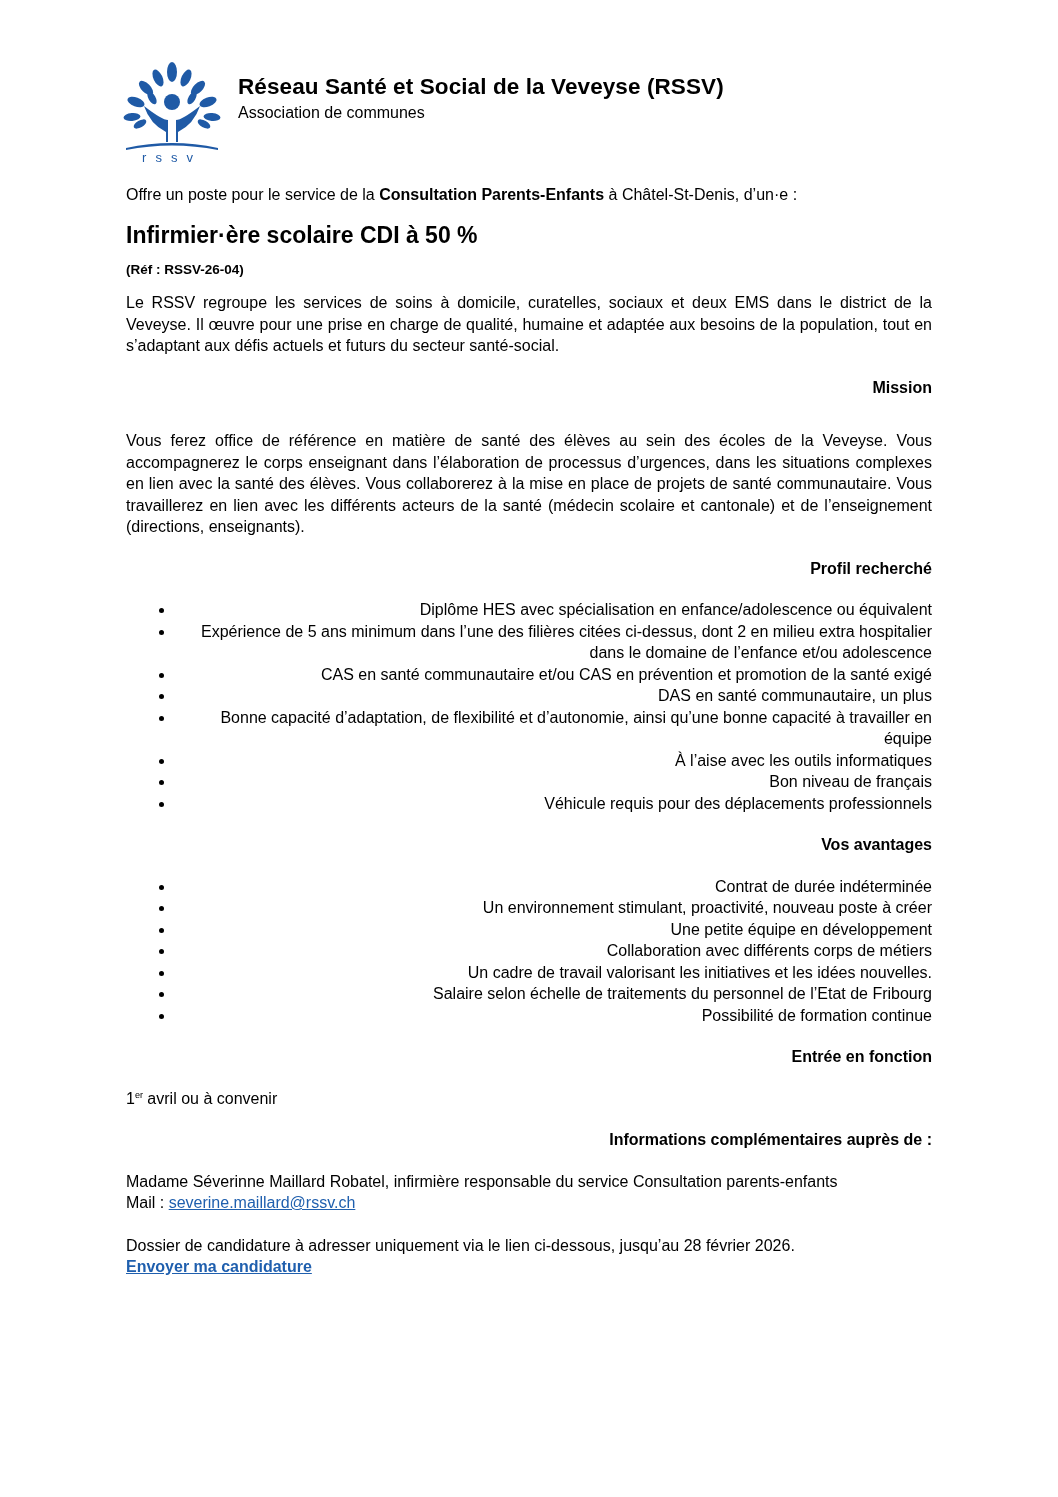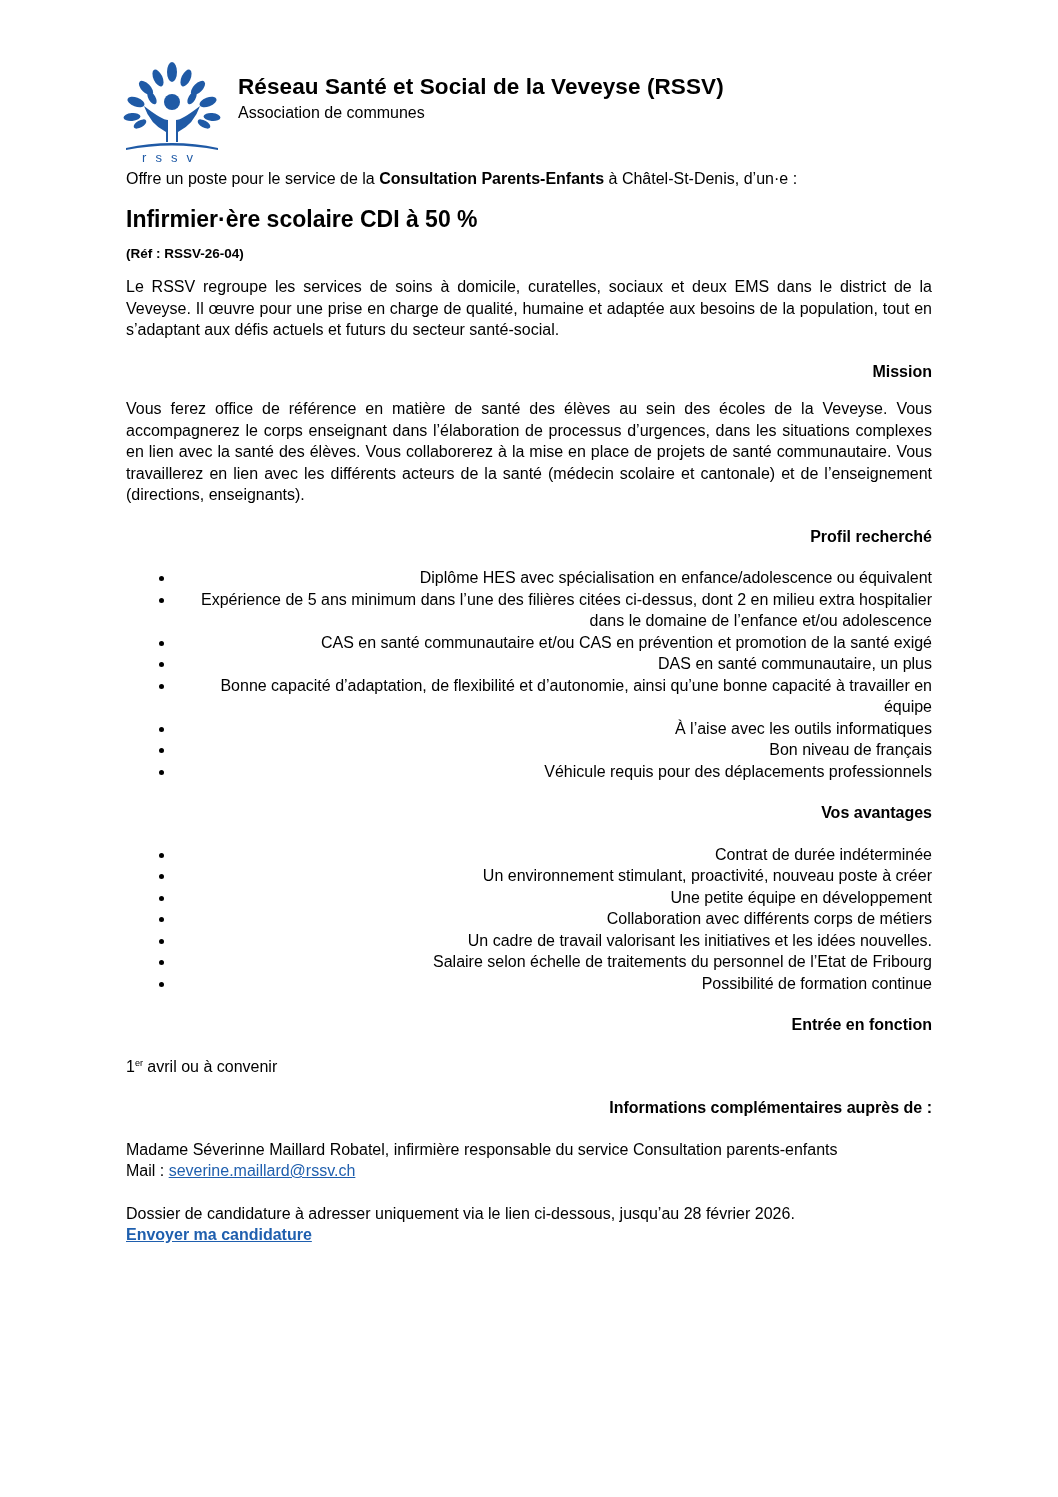--- a/index.html
+++ b/index.html
@@ -9,29 +9,29 @@
     }
     .page { position: absolute; left: 0; top: 0; width: 1058px; height: 1497px; }
 
     .logo { position: absolute; left: 122px; top: 62px; width: 100px; height: 102px; }
     .org-title {
       position: absolute; left: 238px; top: 74px;
       font-size: 22.5px; font-weight: bold; letter-spacing: 0.1px;
     }
     .org-sub { position: absolute; left: 238px; top: 104px; font-size: 16px; }
 
-    .content { position: absolute; left: 126px; top: 168px; width: 806px; font-size: 16px; line-height: 21.5px; }
+    .content { position: absolute; left: 126px; top: 184px; width: 806px; font-size: 16px; line-height: 21.5px; }
     .intro { margin: 0; }
     .intro b { font-weight: bold; }
     .job-title { margin: 14px 0 0 0; font-size: 23px; font-weight: bold; line-height: 30px; }
     .ref { margin: 9px 0 0 0; font-size: 13.5px; font-weight: bold; }
     .about { margin: 12px 0 0 0; text-align: justify; }
     .h { margin: 0; font-weight: bold; font-size: 16px; text-align: right; }
     .sec-mission { margin-top: 20px; }
-    .para { margin: 16px 0 0 0; text-align: justify; }
+    .para { margin: 32px 0 0 0; text-align: justify; }
     .sec { margin-top: 20px; }
     ul.bullets { list-style: none; margin: 20px 0 0 0; padding: 0; text-align: right; }
     ul.bullets li { position: relative; padding-left: 64px; }
     ul.bullets li::before {
       content: ""; position: absolute; left: 33px; top: 9px;
       width: 5px; height: 5px; border-radius: 50%; background: #000;
     }
     .plain { margin: 20px 0 0 0; }
     sup.er { font-size: 9px; vertical-align: 6px; line-height: 0; }
     .contact { margin: 20px 0 0 0; }

